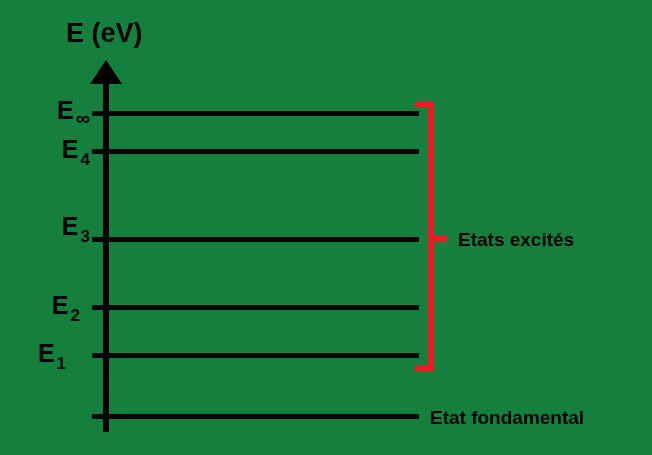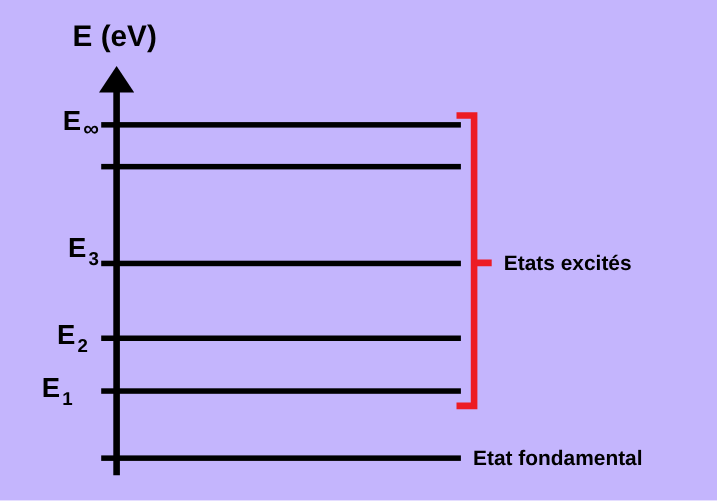--- a/index.html
+++ b/index.html
@@ -4,21 +4,21 @@
 <style>
   html, body {
     margin: 0;
     padding: 0;
     background: #ffffff;
   }
   #canvas {
     position: relative;
     width: 652px;
     height: 455px;
-    background: #c4b5fd;
+    background: #15803d;
     overflow: hidden;
     font-family: "Liberation Sans", sans-serif;
   }
   .axis-title {
     position: absolute;
     left: 66px;
     top: 18px;
     font-size: 27px;
     font-weight: bold;
     color: #000000;
@@ -85,20 +85,23 @@
   <div class="level-line" style="left:92px; top:111px;  width:327px;"></div>
   <div class="level-line" style="left:92px; top:149px;  width:327px;"></div>
   <div class="level-line" style="left:92px; top:237px;  width:327px;"></div>
   <div class="level-line" style="left:92px; top:305px;  width:327px;"></div>
   <div class="level-line" style="left:92px; top:353px;  width:327px;"></div>
   <div class="level-line" style="left:92px; top:414px;  width:327px;"></div>
 
   <div class="level-label" style="left:14px; top:98px;  width:74px;">
     <span>E</span><span class="sub sub-inf">∞</span>
   </div>
+  <div class="level-label" style="left:14px; top:137px; width:74px;">
+    <span>E</span><span class="sub">4</span>
+  </div>
   <div class="level-label" style="left:14px; top:214px; width:74px;">
     <span>E</span><span class="sub">3</span>
   </div>
   <div class="level-label" style="left:4px; top:293px; width:74px;">
     <span>E</span><span class="sub">2</span>
   </div>
   <div class="level-label" style="left:14px; top:341px; width:74px;text-align:center;">
     <span>E</span><span class="sub">1</span>
   </div>
 

